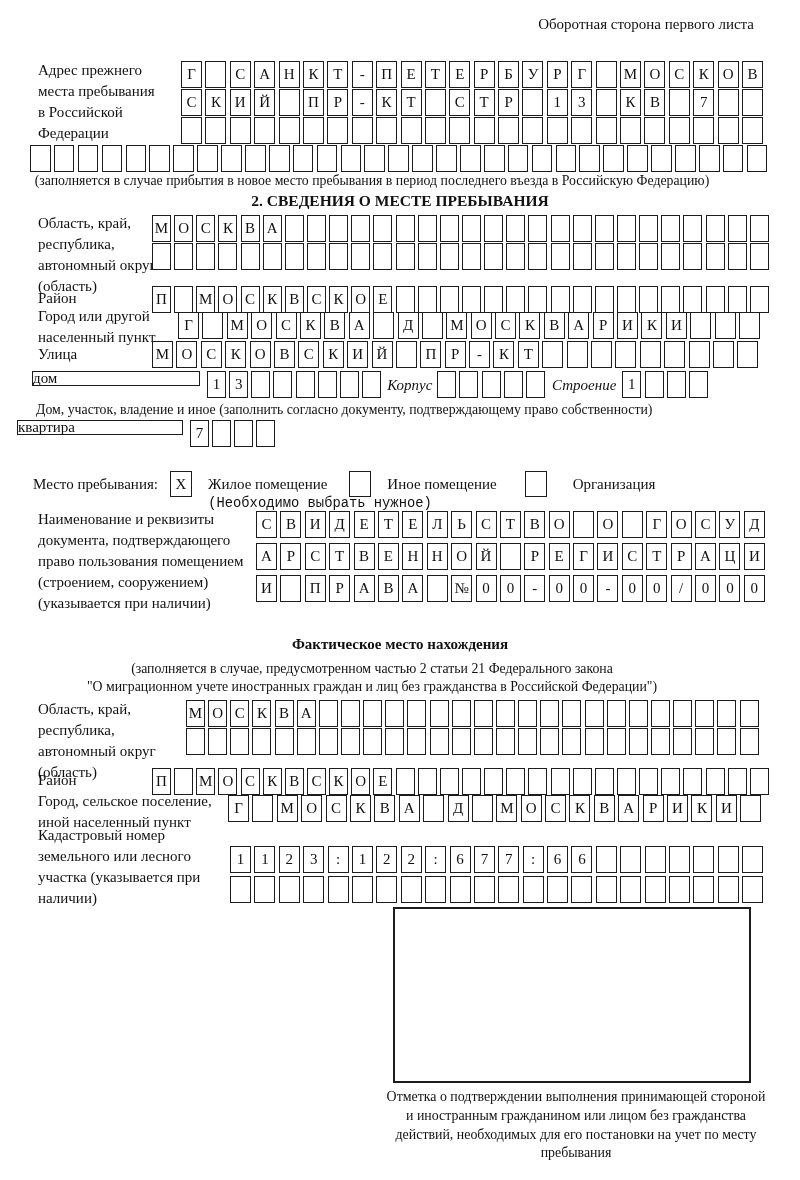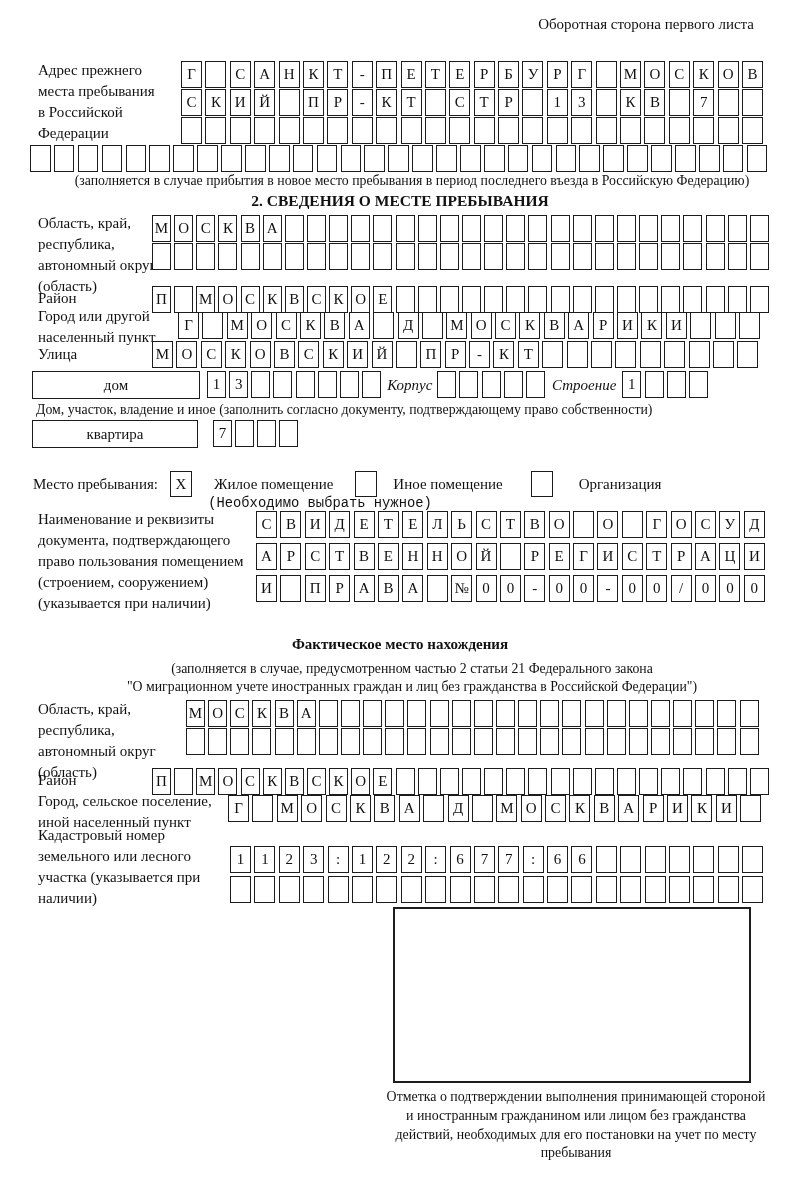--- a/index.html
+++ b/index.html
@@ -4,38 +4,38 @@
 <style>
   html,body{margin:0;padding:0;background:#fff;}
   .page{
     position:relative;width:800px;height:1180px;background:#fff;overflow:hidden;
     font-family:"Liberation Serif","DejaVu Serif",serif;color:#111;font-size:15px;
   }
   .abs{position:absolute;}
   .lbl{line-height:1.4;}
   .cap{font-size:13.8px;line-height:1.3;}
   .hdr{font-weight:bold;font-size:15.5px;text-align:center;width:800px;left:0;}
-  .ctr{text-align:center;width:744px;left:0;padding-left:40px;}
+  .ctr{text-align:center;width:744px;left:0;}
   
   .boxes{display:flex;align-items:flex-start;}
   .boxcol .boxes{margin-bottom:1px;}
   .cb{
     box-sizing:border-box;flex:0 0 auto;width:21px;height:27px;margin-right:3.4px;
     border:1.7px solid #1c1c1c;display:flex;align-items:center;justify-content:center;
     font-size:15px;line-height:1;background:#fff;
   }
   .narrow .cb{width:19px;margin-right:3.15px;}
   .wmid .cb{width:20.6px;margin-right:3.3px;}
   .docrows .boxes{margin-bottom:5px;}
   .kadrows .boxes{margin-bottom:3px;}
   
   .frow{display:flex;align-items:flex-start;}
   .frect{
-    box-sizing:border-box;height:28px;border:1.8px solid #1c1c1c;display:flex;
-    align-items:center;justify-content:center;background:#fff;flex:0 0 auto;
+    box-sizing:border-box;height:15px;border:1.8px solid #1c1c1c;display:flex;
+    align-items:center;background:#fff;flex:0 0 auto;
   }
   .inlbl{line-height:28px;flex:0 0 auto;font-style:italic;}
   
   .chk{
     box-sizing:border-box;width:22px;height:26px;border:1.8px solid #1c1c1c;flex:0 0 auto;
     display:flex;align-items:center;justify-content:center;font-size:15px;background:#fff;
   }
   .mrow{display:flex;align-items:center;}
   .stamp{box-sizing:border-box;border:2.2px solid #1c1c1c;background:#fff;}
 </style>
@@ -342,36 +342,36 @@
     <div class="inlbl" style="margin-left:4px;margin-right:6px;">Строение</div>
     <div class="boxes narrow">
         <div class="cb">1</div>
         <div class="cb"></div>
         <div class="cb"></div>
         <div class="cb"></div>
       </div>
   </div>
   <div class="abs cap" style="top:401px;left:36px;">Дом, участок, владение и иное (заполнить согласно документу, подтверждающему право собственности)</div>
 
-  <div class="abs frow" style="top:420px;left:32px;gap:8px;">
+  <div class="abs frow" style="top:420px;left:17px;">
     <div class="frect" style="width:166px;">
       <span>квартира</span>
     </div>
     <div class="boxes narrow" style="margin-left:7px;">
         <div class="cb">7</div>
         <div class="cb"></div>
         <div class="cb"></div>
         <div class="cb"></div>
       </div>
   </div>
 
   <div class="abs mrow" style="top:471px;left:33px;">
     <div>Место пребывания:</div>
     <div class="chk" style="margin-left:12px;">X</div>
-    <div style="margin-left:22px;">Жилое помещение</div>
+    <div style="margin-left:16px;">Жилое помещение</div>
     <div class="chk" style="margin-left:22px;"></div>
     <div style="margin-left:16px;">Иное помещение</div>
     <div class="chk" style="margin-left:28px;"></div>
     <div style="margin-left:26px;">Организация</div>
   </div>
   <div class="abs cap" style="top:495px;left:0;width:640px;text-align:center;font-family:Liberation Mono, monospace;">(Необходимо выбрать нужное)</div>
 
   <div class="abs lbl" style="top:509px;left:38px;width:208px;">Наименование и реквизиты документа, подтверждающего право пользования помещением (строением, сооружением) (указывается при наличии)</div>
   <div class="abs boxcol docrows" style="top:511px;left:256px;">
     <div class="boxes">

